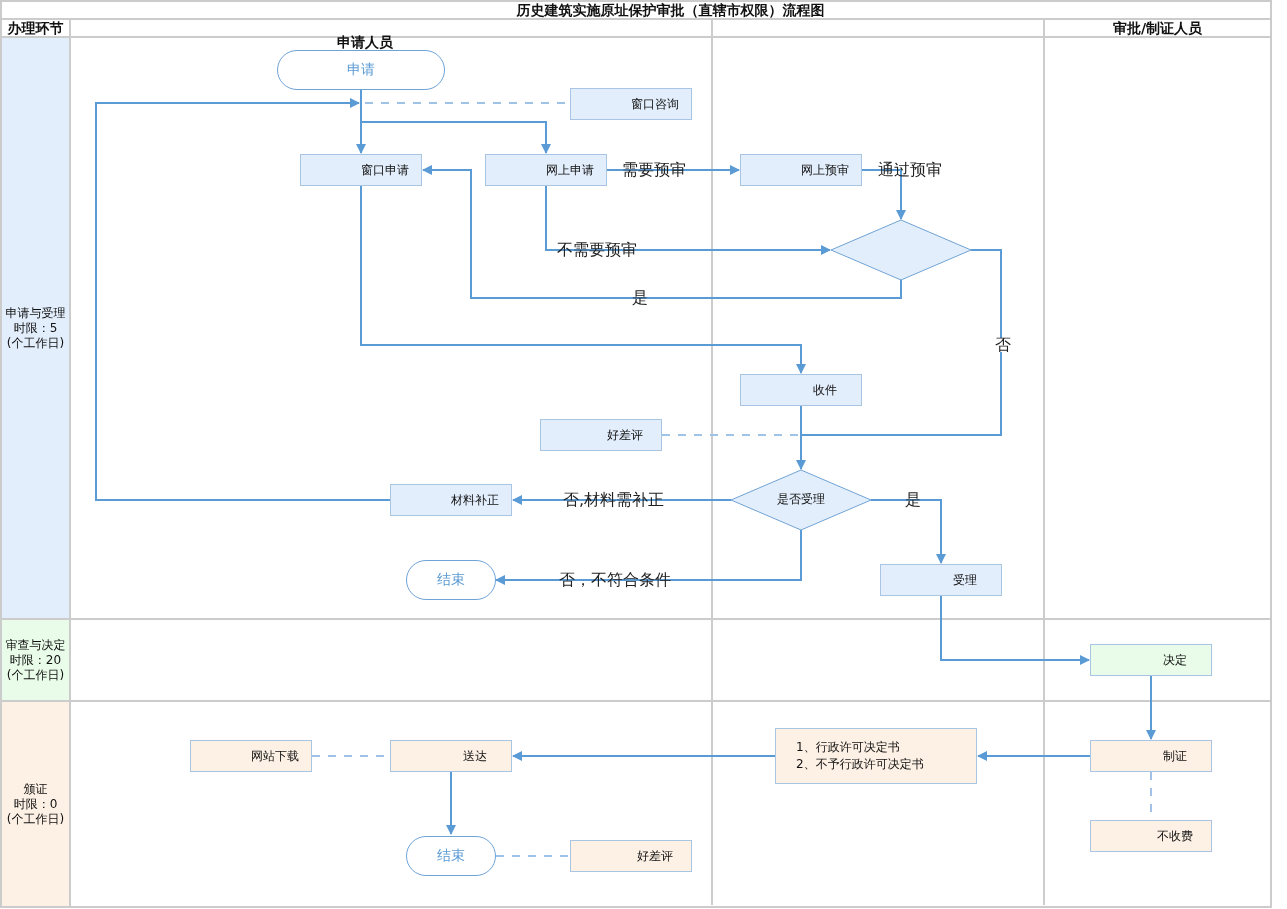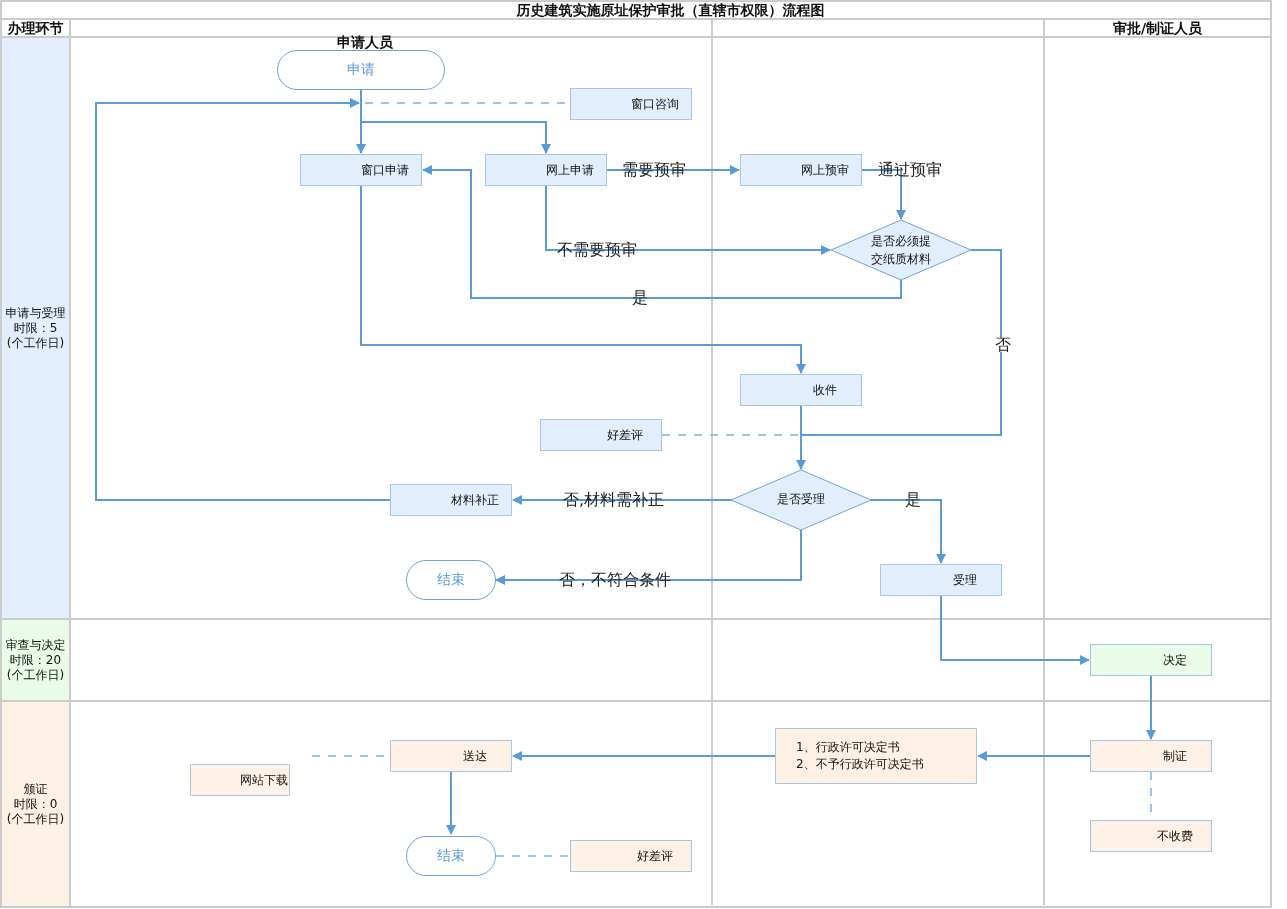--- a/index.html
+++ b/index.html
@@ -118,41 +118,37 @@
     <span>颁证</span>
     <span>时限：0</span>
     <span>(个工作日)</span>
   </div>
 
   <div class="abs terminal" style="left:277px;top:50px;width:168px;height:40px;">申请</div>
   <div class="abs node blue" style="left:570px;top:88px;width:122px;height:32px;">窗口咨询</div>
   <div class="abs node blue" style="left:300px;top:154px;width:122px;height:32px;">窗口申请</div>
   <div class="abs node blue" style="left:485px;top:154px;width:122px;height:32px;">网上申请</div>
   <div class="abs node blue" style="left:740px;top:154px;width:122px;height:32px;">网上预审</div>
-  <div class="abs dec-text" style="left:841px;top:228px;width:120px;height:44px;flex-direction:column;">
-    <span>是否必须提</span>
-    <span>交纸质材料</span>
-  </div>
   <div class="abs node blue" style="left:740px;top:374px;width:122px;height:32px;">收件</div>
   <div class="abs node blue" style="left:540px;top:419px;width:122px;height:32px;">好差评</div>
   <div class="abs dec-text" style="left:751px;top:488px;width:100px;height:22px;">是否受理</div>
   <div class="abs node blue" style="left:390px;top:484px;width:122px;height:32px;">材料补正</div>
   <div class="abs terminal" style="left:406px;top:560px;width:90px;height:40px;">结束</div>
   <div class="abs node blue" style="left:880px;top:564px;width:122px;height:32px;">受理</div>
 
   <div class="abs node green" style="left:1090px;top:644px;width:122px;height:32px;">决定</div>
 
   <div class="abs node peach" style="left:1090px;top:740px;width:122px;height:32px;">制证</div>
   <div class="abs node peach" style="left:1090px;top:820px;width:122px;height:32px;text-align:center;">不收费</div>
   <div class="abs node peach multi" style="left:775px;top:728px;width:202px;height:56px;justify-content:center;">
     <span>1、行政许可决定书</span>
     <span>2、不予行政许可决定书</span>
   </div>
   <div class="abs node peach" style="left:390px;top:740px;width:122px;height:32px;">送达</div>
-  <div class="abs node peach" style="left:190px;top:764px;width:100px;height:32px;">网站下载</div>
+  <div class="abs node peach" style="left:190px;top:740px;width:122px;height:32px;">网站下载</div>
   <div class="abs terminal" style="left:406px;top:836px;width:90px;height:40px;">结束</div>
   <div class="abs node peach" style="left:570px;top:840px;width:122px;height:32px;">好差评</div>
 
   <div class="abs edge-label" style="left:622px;top:163px;">需要预审</div>
   <div class="abs edge-label" style="left:878px;top:163px;">通过预审</div>
   <div class="abs edge-label" style="left:557px;top:243px;">不需要预审</div>
   <div class="abs edge-label" style="left:632px;top:291px;">是</div>
   <div class="abs edge-label" style="left:995px;top:338px;background:#fff;">否</div>
   <div class="abs edge-label" style="left:563px;top:493px;">否,材料需补正</div>
   <div class="abs edge-label" style="left:905px;top:493px;">是</div>

